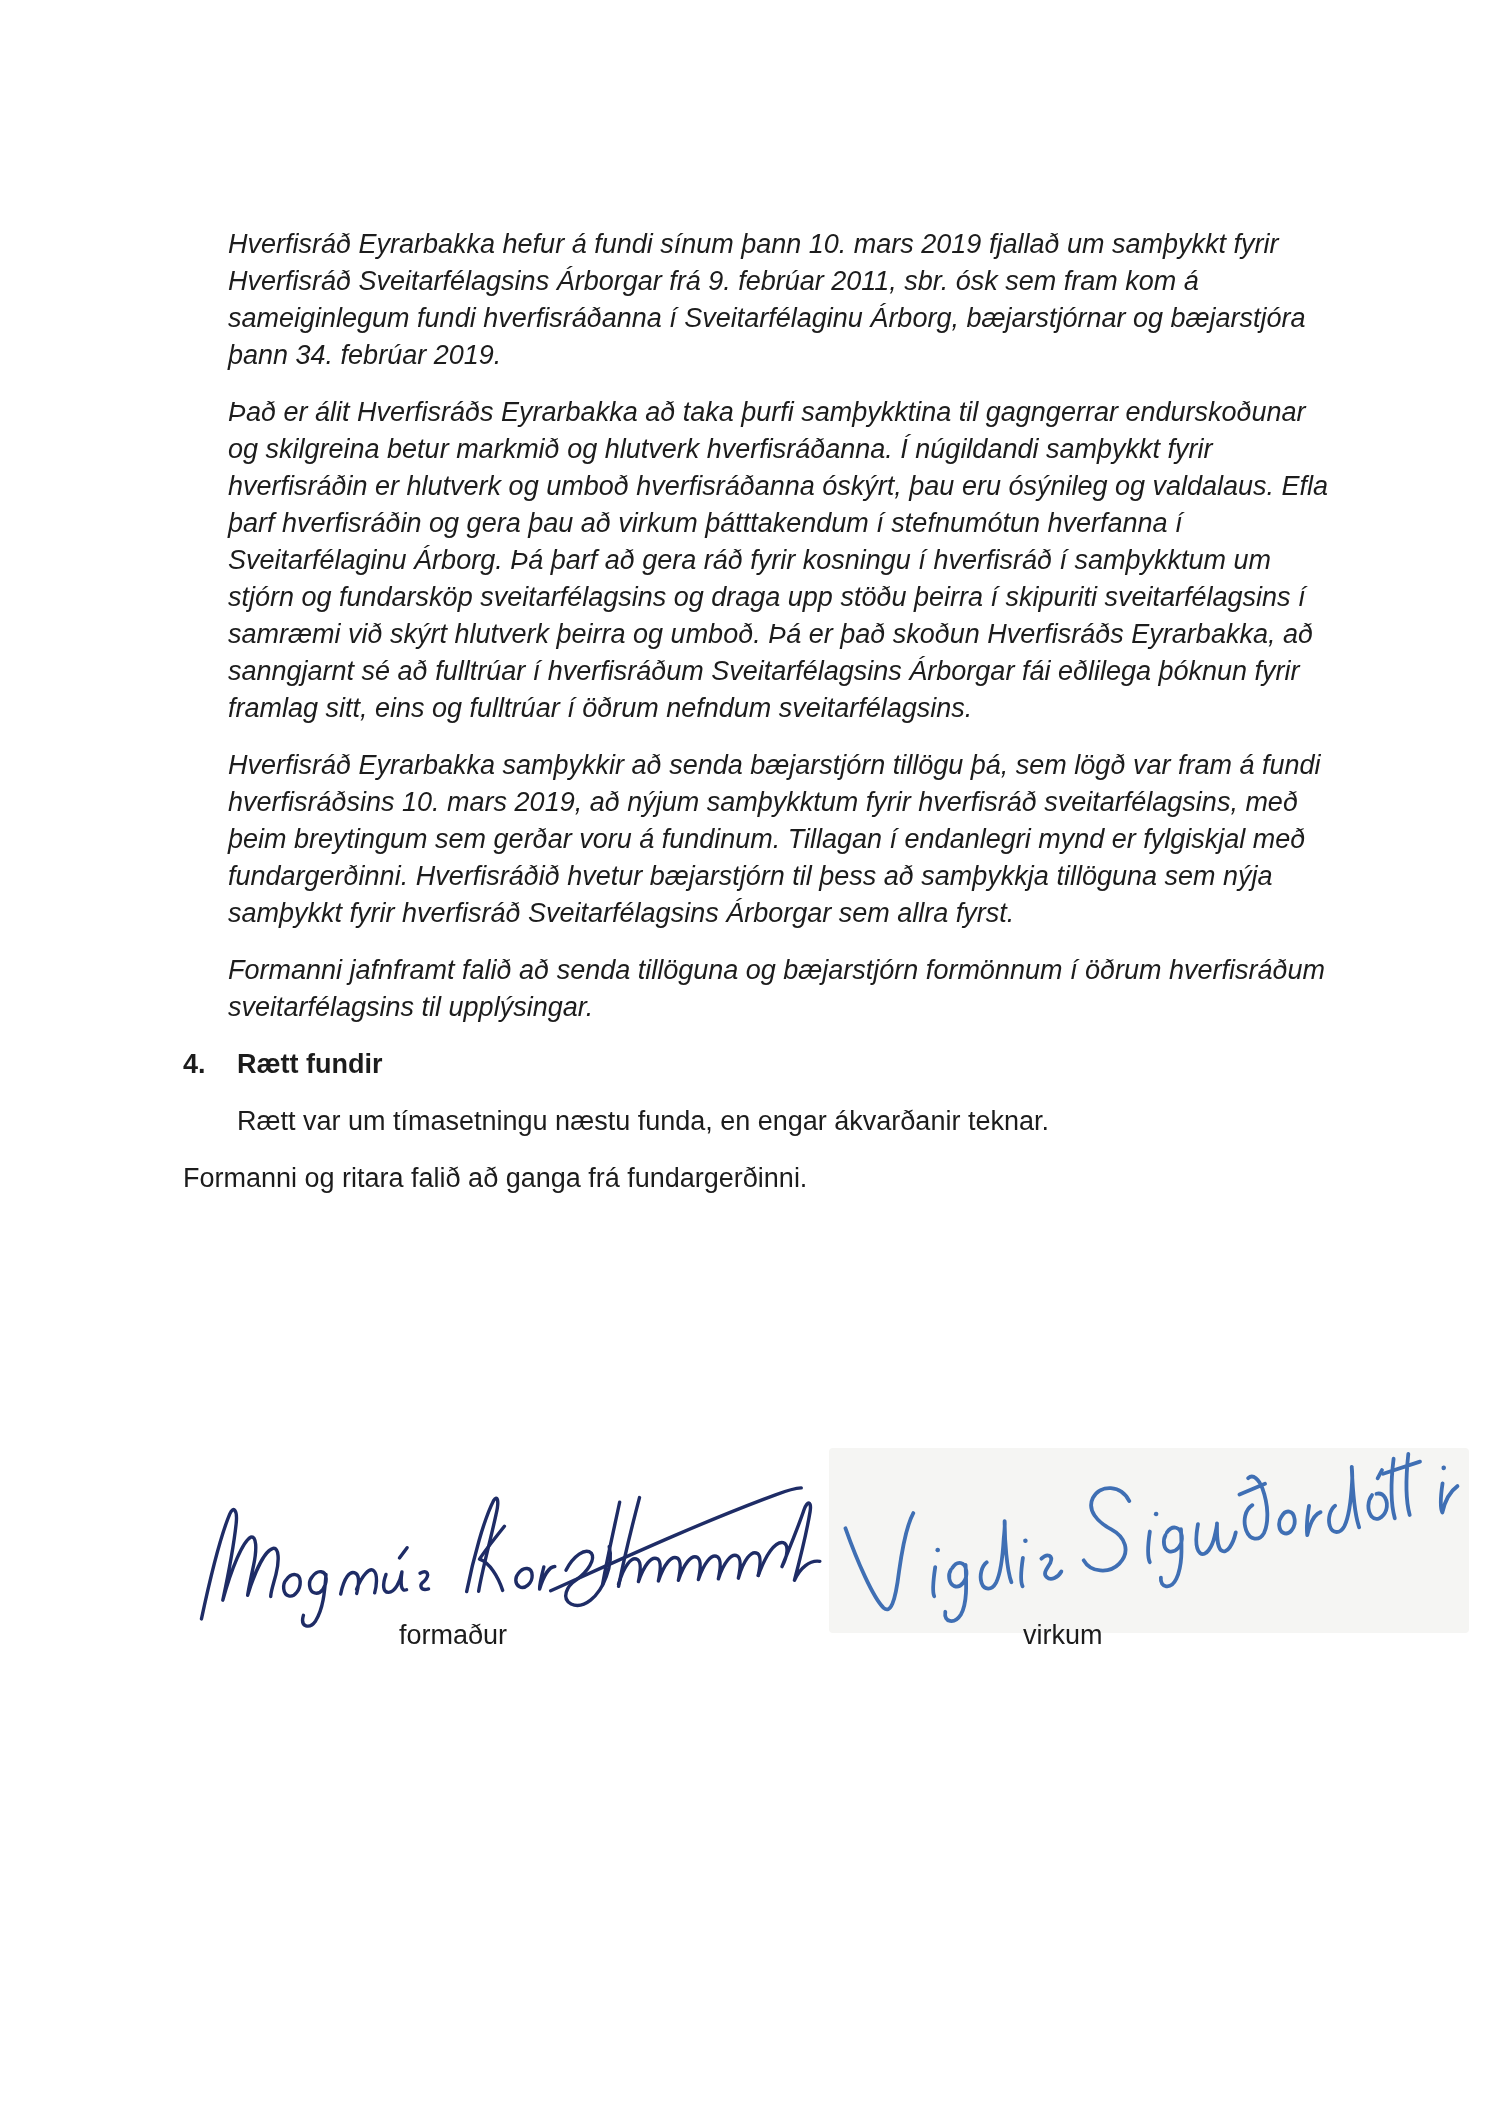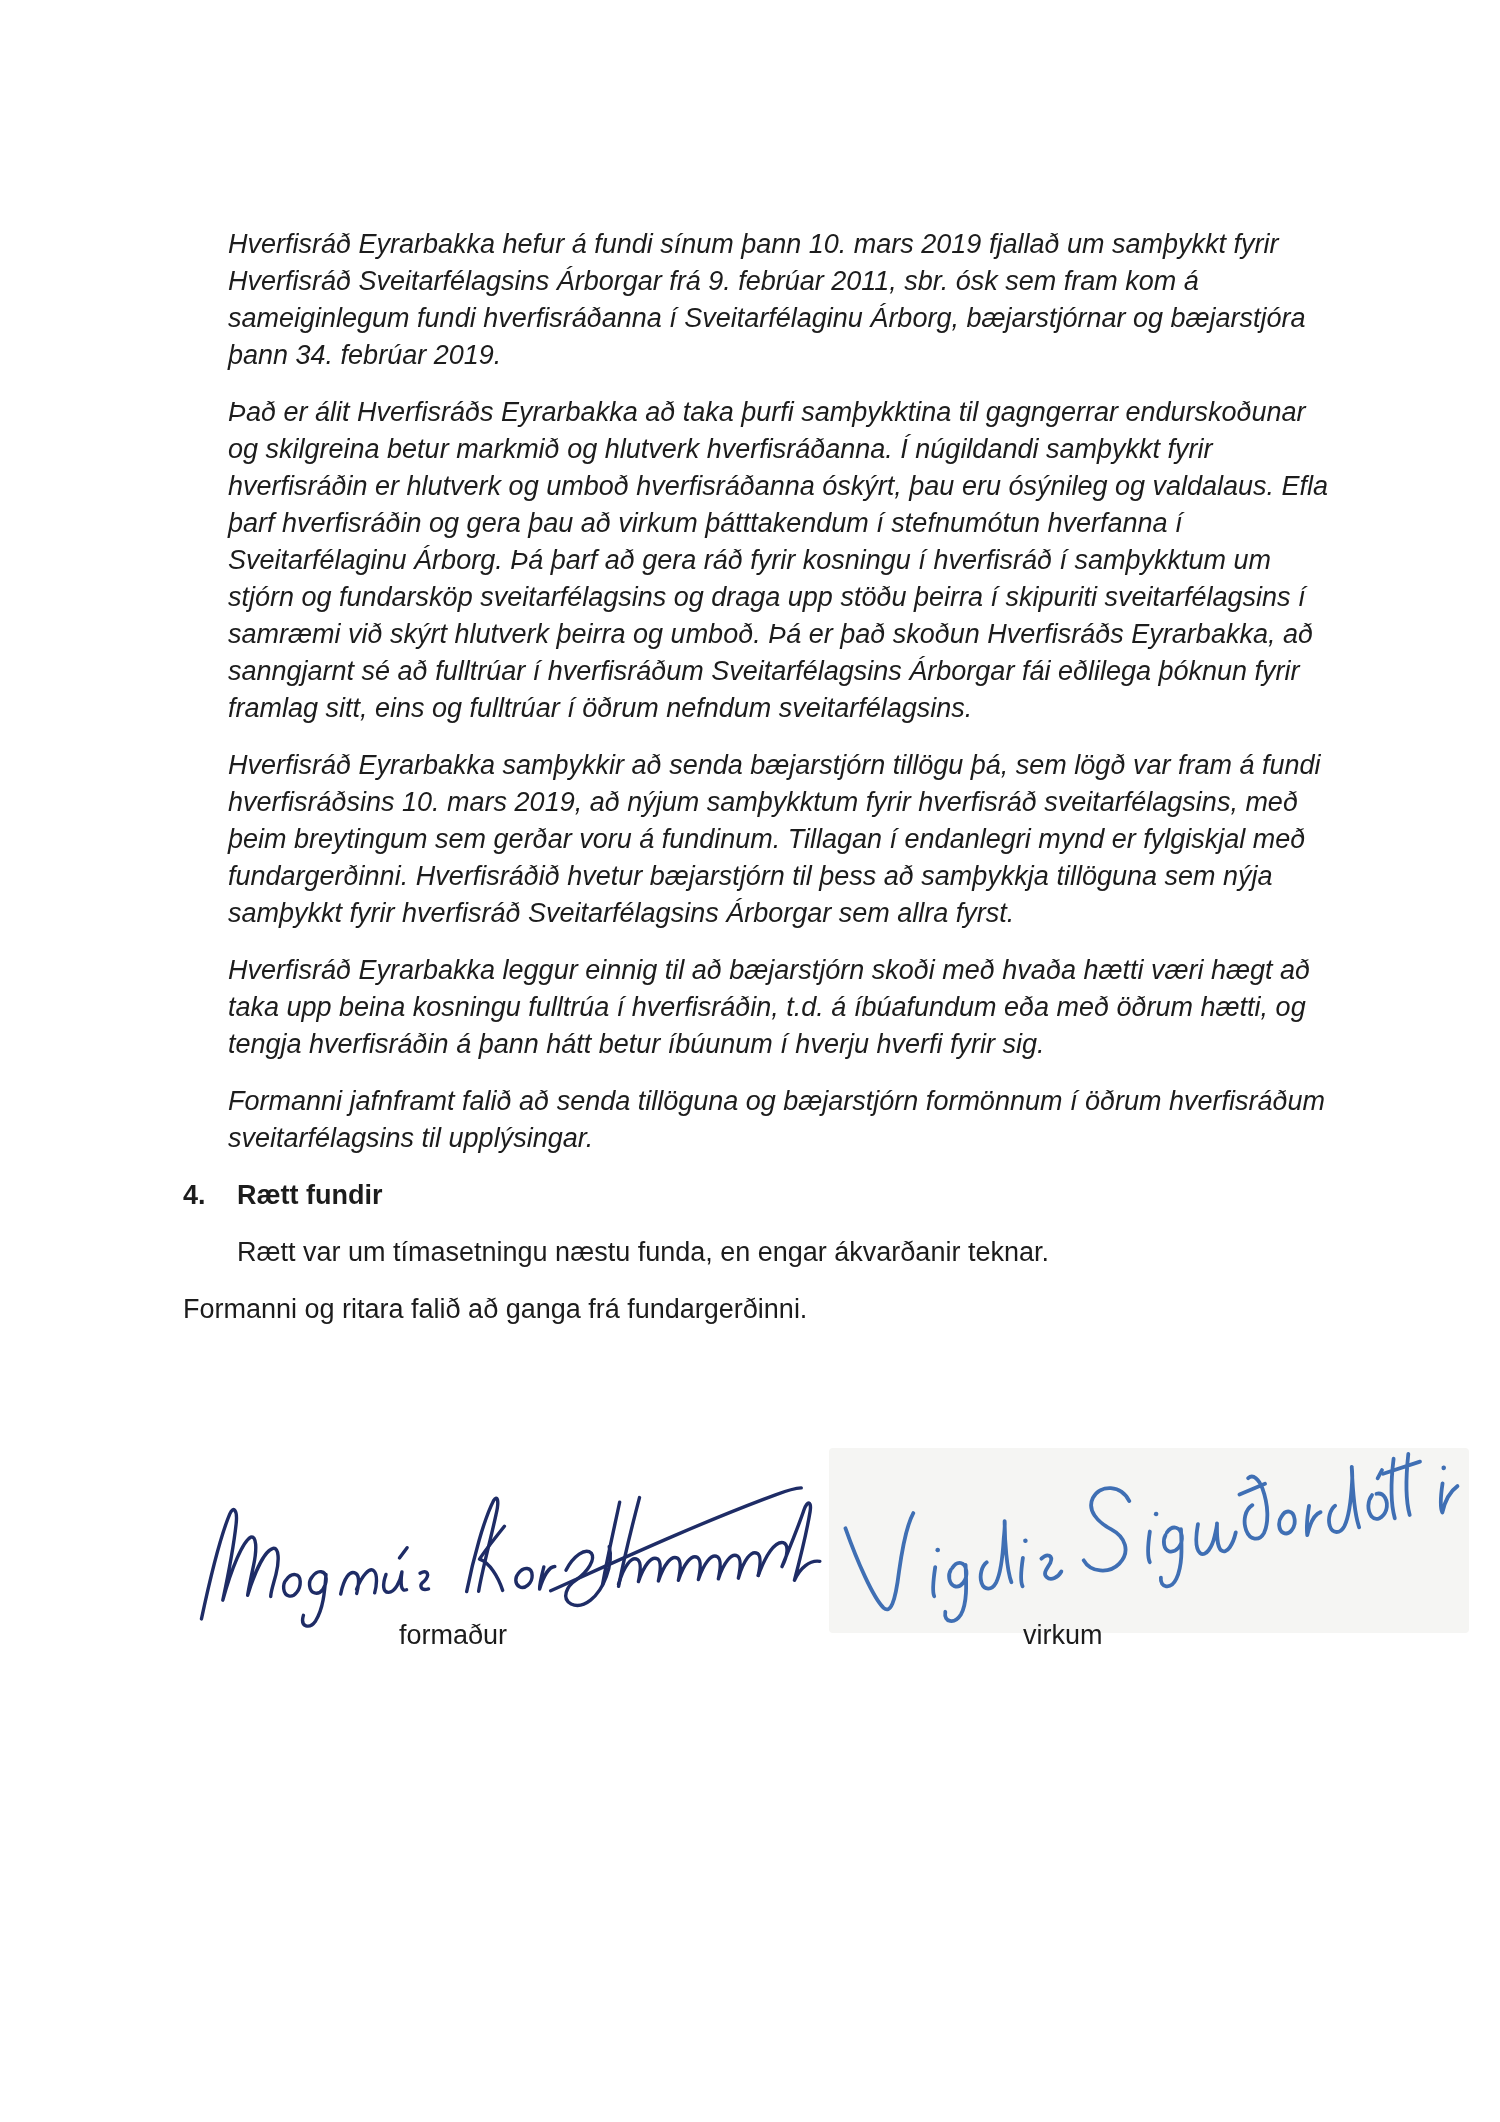--- a/index.html
+++ b/index.html
@@ -54,21 +54,20 @@
 </style>
 </head>
 <body>
 
 <div class="page">
 
   <div class="doc-column">
     <p class="p-quote">Hverfisráð Eyrarbakka hefur á fundi sínum þann 10. mars 2019 fjallað um samþykkt fyrir Hverfisráð Sveitarfélagsins Árborgar frá 9. febrúar 2011, sbr. ósk sem fram kom á sameiginlegum fundi hverfisráðanna í Sveitarfélaginu Árborg, bæjarstjórnar og bæjarstjóra þann 34. febrúar 2019.</p>
     <p class="p-quote">Það er álit Hverfisráðs Eyrarbakka að taka þurfi samþykktina til gagngerrar endurskoðunar og skilgreina betur markmið og hlutverk hverfisráðanna. Í núgildandi samþykkt fyrir hverfisráðin er hlutverk og umboð hverfisráðanna óskýrt, þau eru ósýnileg og valdalaus. Efla þarf hverfisráðin og gera þau að virkum þátttakendum í stefnumótun hverfanna í Sveitarfélaginu Árborg. Þá þarf að gera ráð fyrir kosningu í hverfisráð í samþykktum um stjórn og fundarsköp sveitarfélagsins og draga upp stöðu þeirra í skipuriti sveitarfélagsins í samræmi við skýrt hlutverk þeirra og umboð. Þá er það skoðun Hverfisráðs Eyrarbakka, að sanngjarnt sé að fulltrúar í hverfisráðum Sveitarfélagsins Árborgar fái eðlilega þóknun fyrir framlag sitt, eins og fulltrúar í öðrum nefndum sveitarfélagsins.</p>
     <p class="p-quote">Hverfisráð Eyrarbakka samþykkir að senda bæjarstjórn tillögu þá, sem lögð var fram á fundi hverfisráðsins 10. mars 2019, að nýjum samþykktum fyrir hverfisráð sveitarfélagsins, með þeim breytingum sem gerðar voru á fundinum. Tillagan í endanlegri mynd er fylgiskjal með fundar­gerðinni. Hverfisráðið hvetur bæjarstjórn til þess að samþykkja tillöguna sem nýja samþykkt fyrir hverfisráð Sveitarfélagsins Árborgar sem allra fyrst.</p>
-    <p class="p-quote">Hverfisráð Eyrarbakka leggur einnig til að bæjarstjórn skoði með hvaða hætti væri hægt að taka upp beina kosningu fulltrúa í hverfisráðin, t.d. á íbúafundum eða með öðrum hætti, og tengja hverfisráðin á þann hátt betur íbúunum í hverju hverfi fyrir sig.</p>
     <p class="p-quote">Formanni jafnframt falið að senda tillöguna og bæjarstjórn formönnum í öðrum hverfisráðum sveitarfélagsins til upplýsingar.</p>
 
     <div class="item-row">
       <span class="item-number">4.</span>
       <span>Rætt fundir</span>
     </div>
 
     <p class="p-indent">Rætt var um tímasetningu næstu funda, en engar ákvarðanir teknar.</p>
 
     <p class="p-flush">Formanni og ritara falið að ganga frá fundargerðinni.</p>

